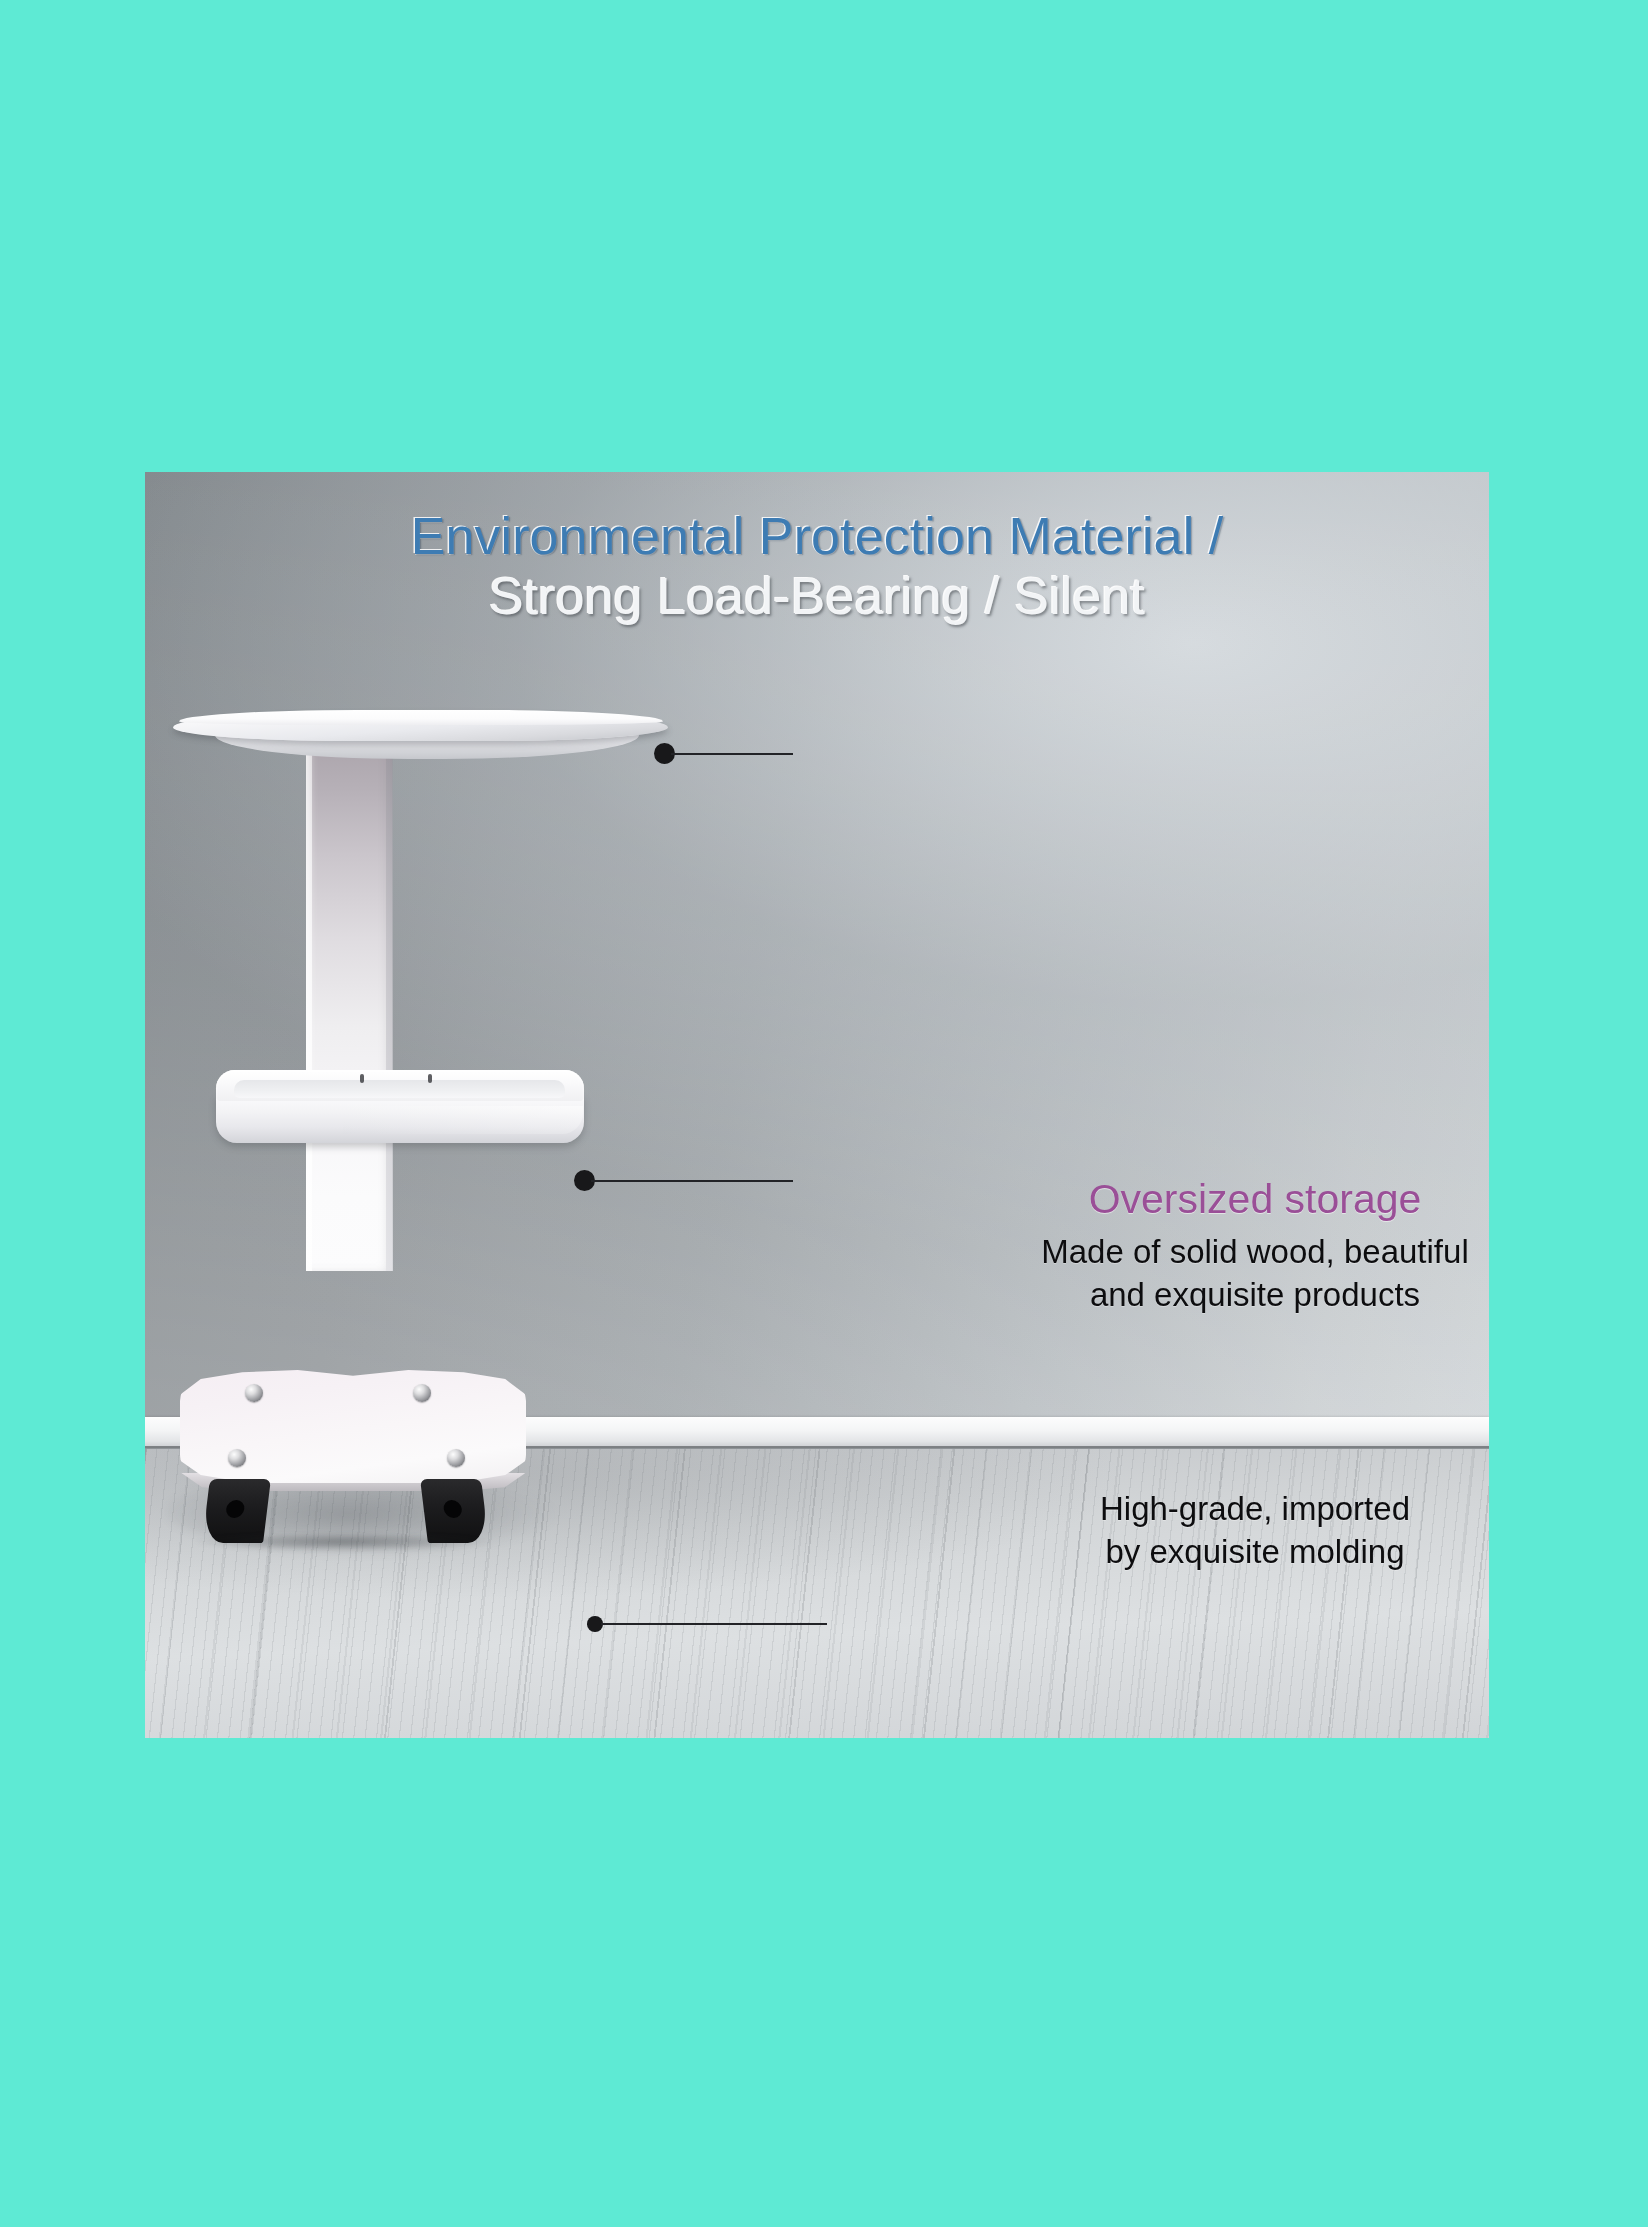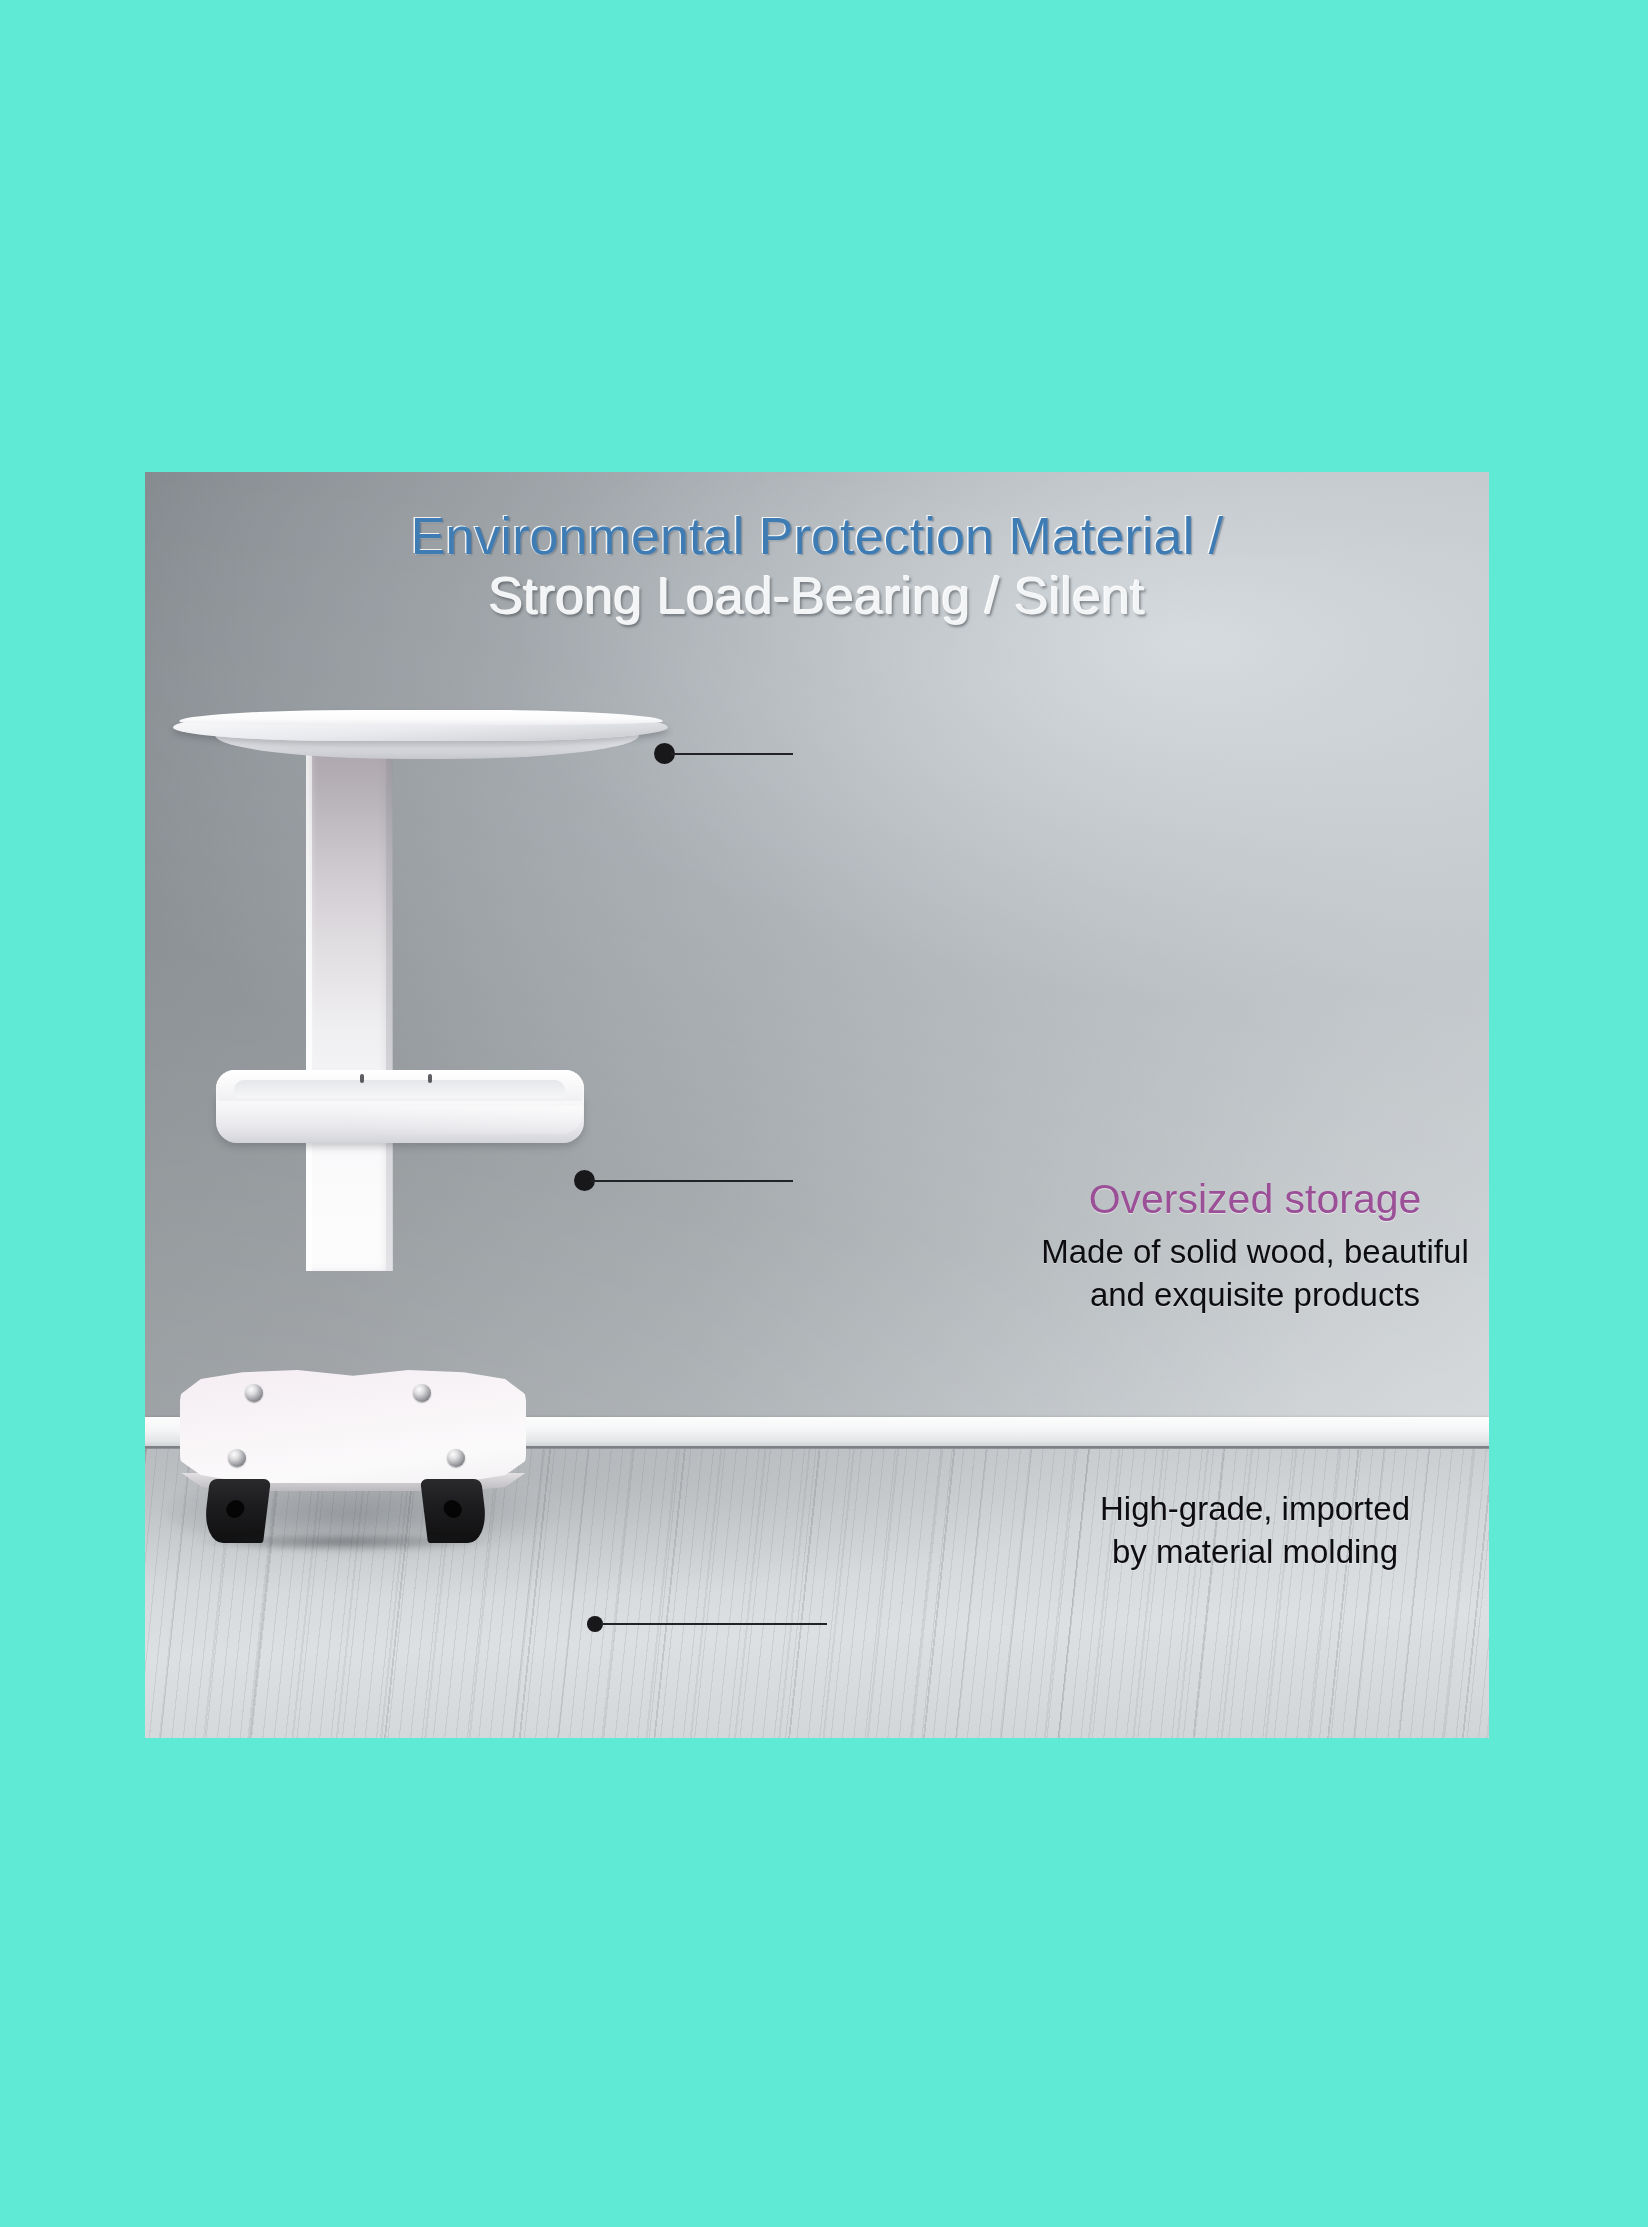--- a/index.html
+++ b/index.html
@@ -433,19 +433,19 @@
       <div class="head">Oversized storage</div>
       <div class="body">
         <div>Made of solid wood, beautiful</div>
         <div>and exquisite products</div>
       </div>
     </div>
 
     <div class="callout" id="callout-tray">
       <div class="body">
         <div>High-grade, imported</div>
-        <div>by material molding</div>
+        <div>by exquisite molding</div>
       </div>
     </div>
 
   </div>
 </div>
 
 
 </body></html>

